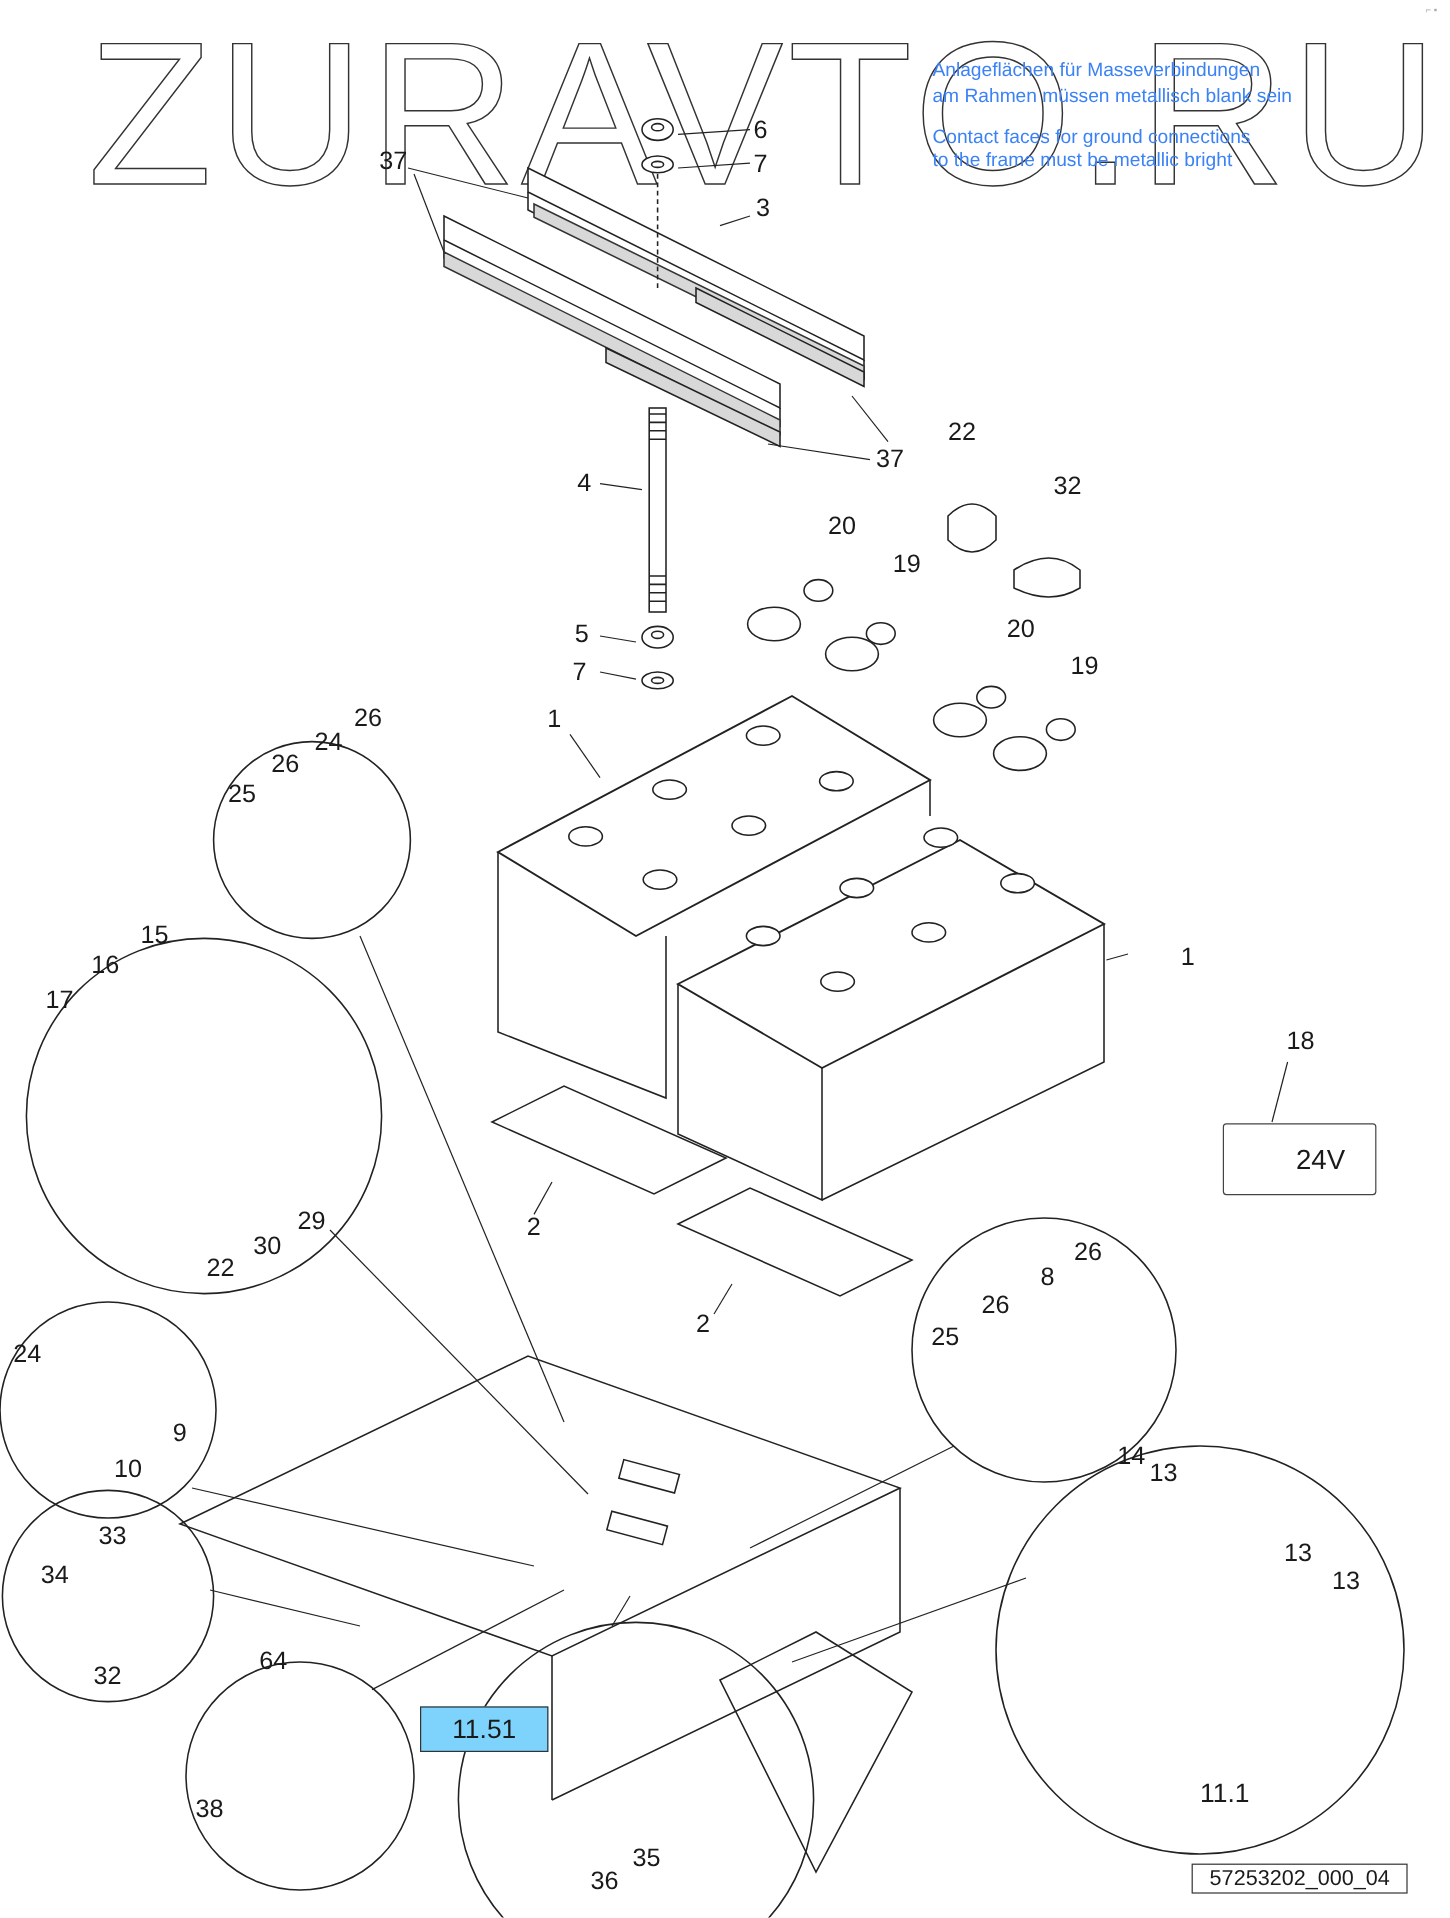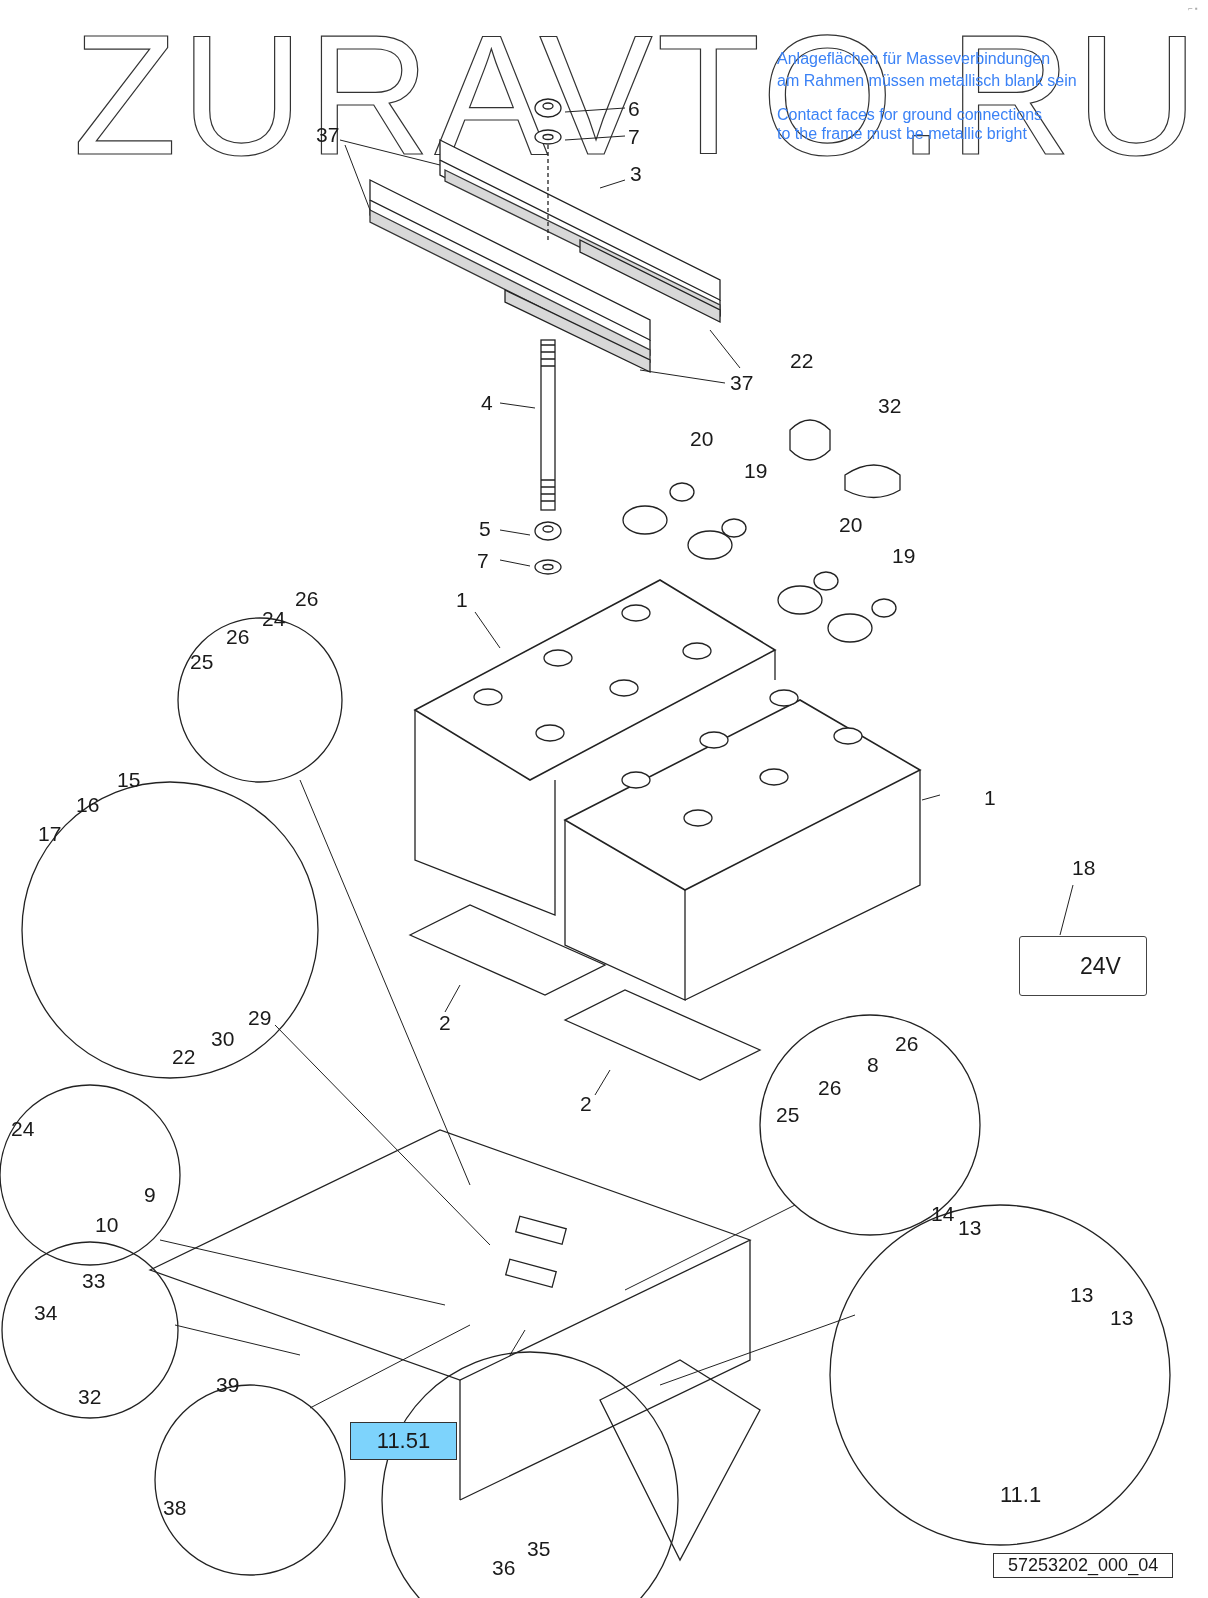--- a/index.html
+++ b/index.html
@@ -199,21 +199,21 @@
   <div class="lbl" style="left:211px;top:1028px">30</div>
   <div class="lbl" style="left:172px;top:1046px">22</div>
   <div class="lbl" style="left:439px;top:1012px">2</div>
   <div class="lbl" style="left:580px;top:1093px">2</div>
   <div class="lbl" style="left:11px;top:1118px">24</div>
   <div class="lbl" style="left:144px;top:1184px">9</div>
   <div class="lbl" style="left:95px;top:1214px">10</div>
   <div class="lbl" style="left:82px;top:1270px">33</div>
   <div class="lbl" style="left:34px;top:1302px">34</div>
   <div class="lbl" style="left:78px;top:1386px">32</div>
-  <div class="lbl" style="left:216px;top:1374px">39</div>
+  <div class="lbl" style="left:216px;top:1374px">64</div>
   <div class="lbl" style="left:163px;top:1497px">38</div>
   <div class="lbl" style="left:527px;top:1538px">35</div>
   <div class="lbl" style="left:492px;top:1557px">36</div>
   <div class="lbl" style="left:895px;top:1033px">26</div>
   <div class="lbl" style="left:867px;top:1054px">8</div>
   <div class="lbl" style="left:818px;top:1077px">26</div>
   <div class="lbl" style="left:776px;top:1104px">25</div>
   <div class="lbl" style="left:931px;top:1203px">14</div>
   <div class="lbl" style="left:958px;top:1217px">13</div>
   <div class="lbl" style="left:1070px;top:1284px">13</div>

